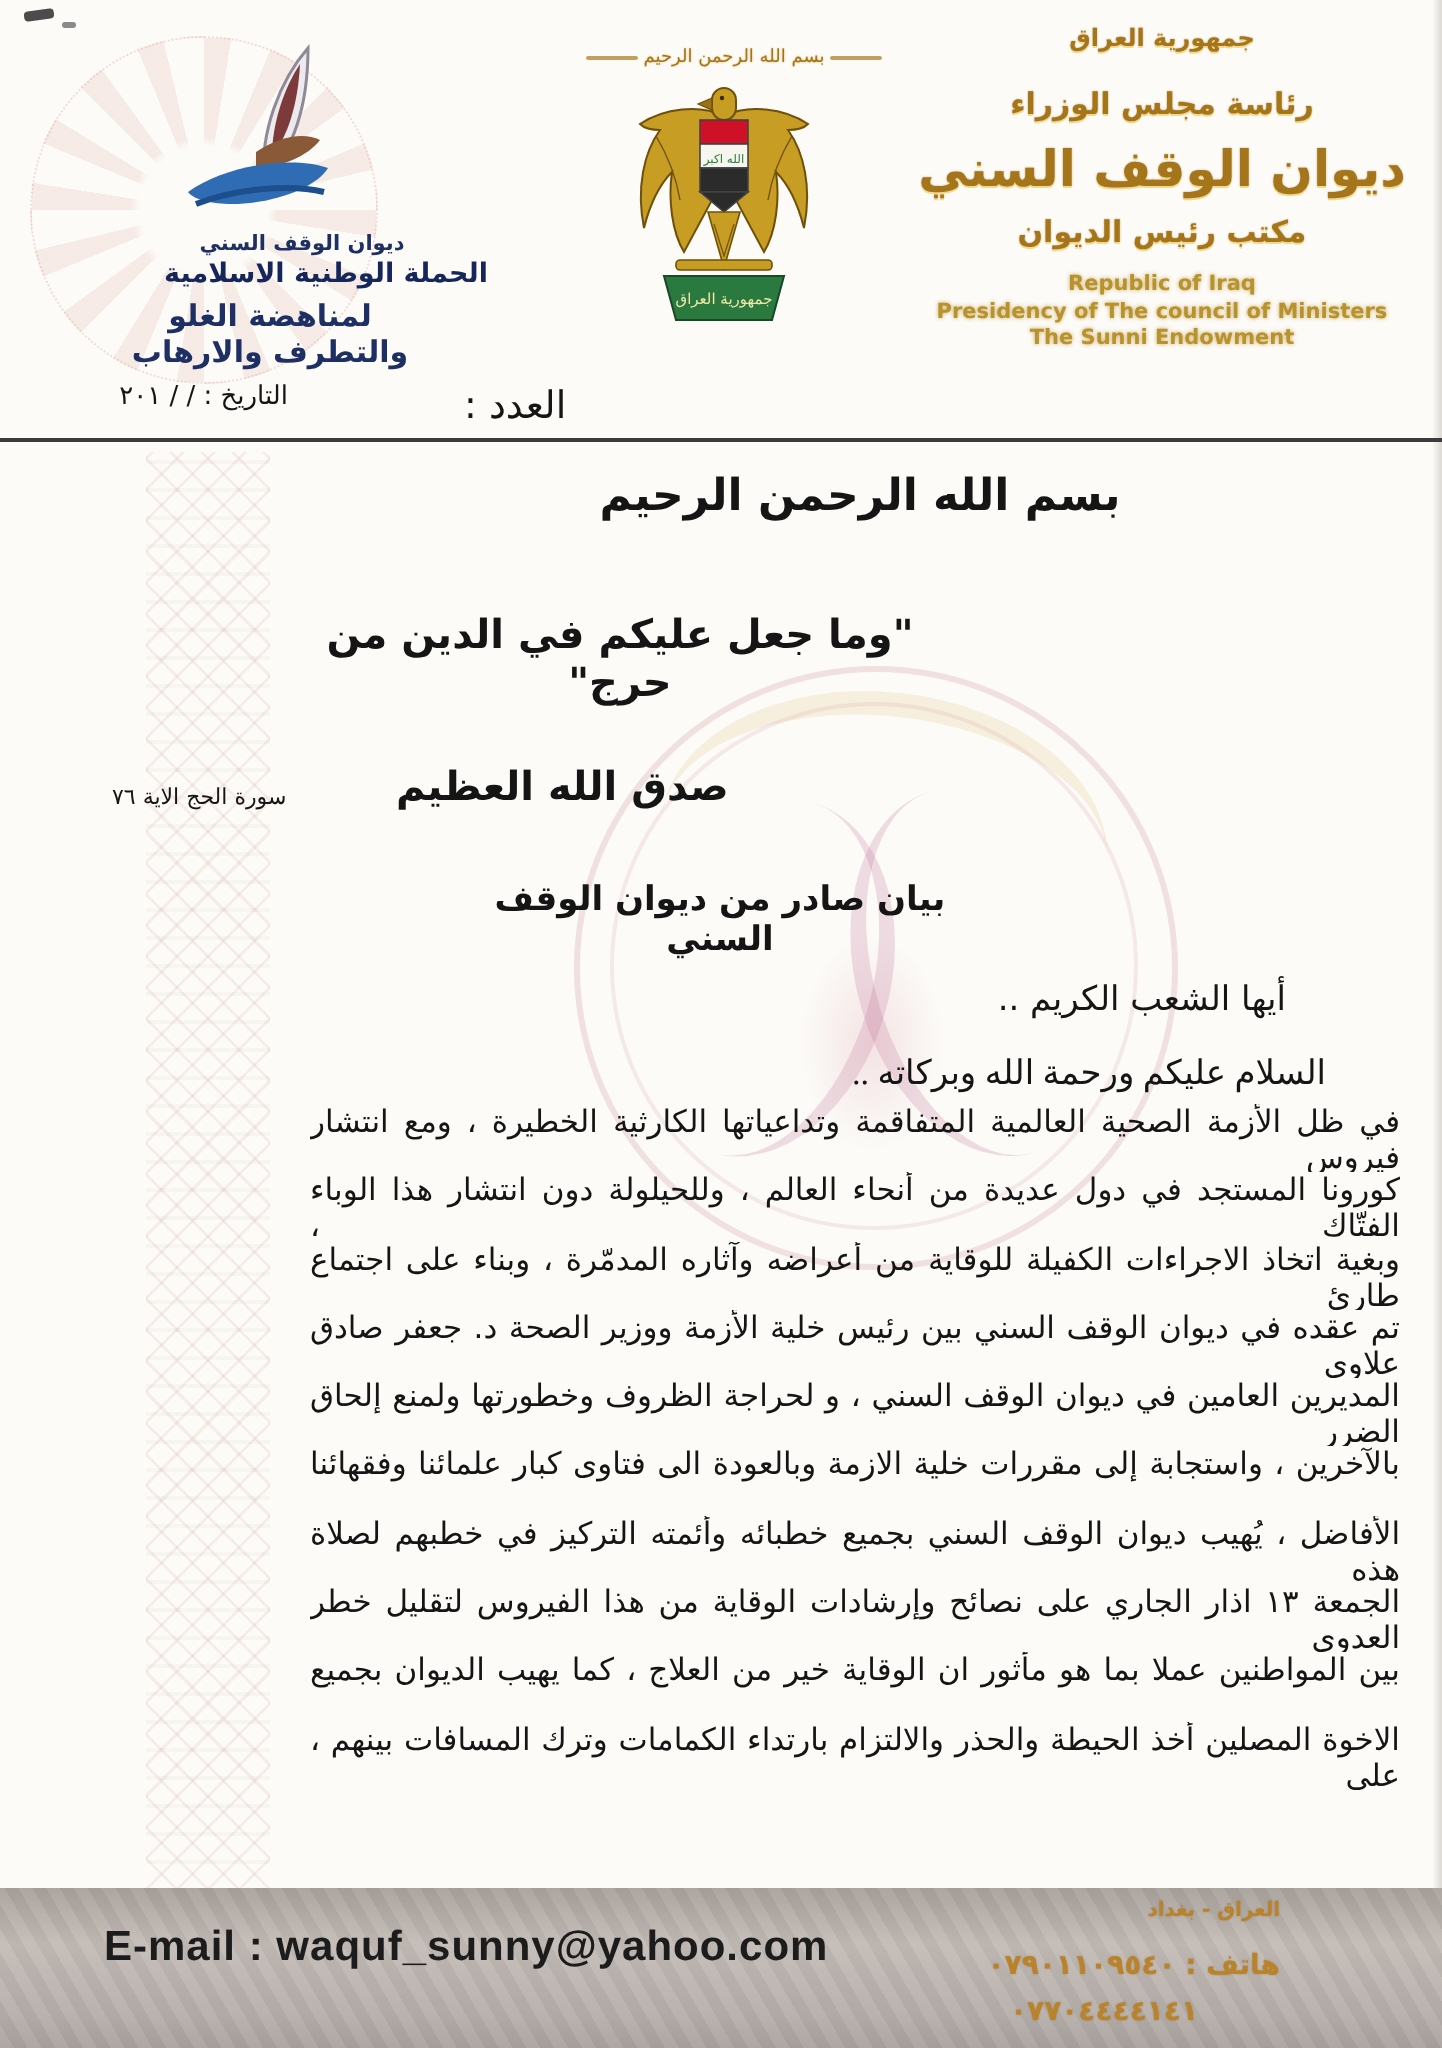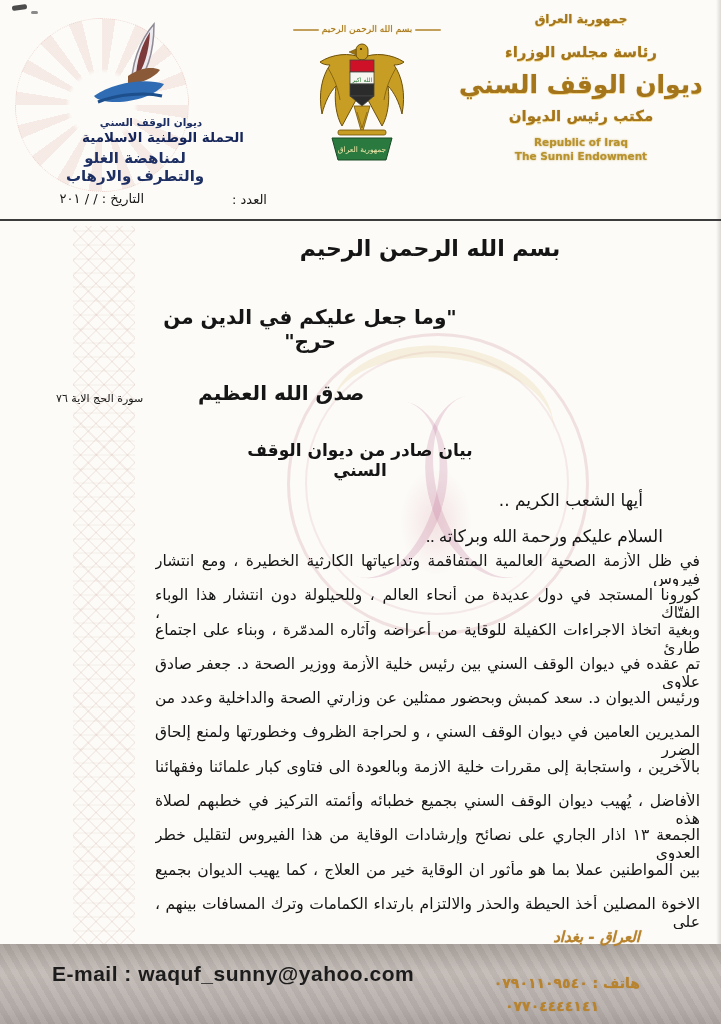--- a/index.html
+++ b/index.html
@@ -24,21 +24,21 @@
 
   .goldblock{left:452px;top:12px;width:258px;text-align:center;color:#a4751a;}
   .gold{color:#a4751a;text-shadow:0 1px 0 rgba(243,215,134,.9),0 0 1px rgba(122,84,12,.55);}
   .g-ar1{font-size:12px;font-weight:bold;}
   .g-ar2{font-size:15px;font-weight:bold;margin-top:17px;}
   .g-ar3{font-size:25px;font-weight:bold;margin-top:9px;}
   .g-ar4{font-size:15px;font-weight:bold;margin-top:8px;}
   .g-en{font-size:10.5px;font-weight:bold;color:#b8922c;text-shadow:0 0 2px rgba(186,146,48,.75);line-height:13.5px;}
   .g-en.first{margin-top:11px;}
 
-  .ref-number{left:232px;top:192px;font-size:13px;direction:rtl;}
+  .ref-number{left:232px;top:192px;font-size:19px;direction:rtl;}
   .ref-date{left:26px;top:191px;width:118px;font-size:13px;direction:rtl;white-space:nowrap;}
   .rule{left:0;top:219px;width:721px;height:2px;background:#3c3c3c;}
 
   .speck1{left:12px;top:5px;width:15px;height:5px;background:#4c4c4c;border-radius:2px;transform:rotate(-8deg);}
   .speck2{left:31px;top:11px;width:7px;height:3px;background:#8a8a8a;border-radius:2px;}
   .edge-right{right:0;top:0;width:5px;height:1024px;background:linear-gradient(to left,rgba(150,140,134,.30),rgba(150,140,134,0));}
 
   
   .strip{left:73px;top:226px;width:62px;height:720px;
     background:
@@ -64,21 +64,21 @@
   .para{left:155px;top:552px;width:545px;direction:rtl;font-size:15.5px;}
   .pline{height:34.3px;text-align:justify;text-align-last:justify;text-justify:inter-word;overflow:hidden;}
 
   
   .band{left:0;top:944px;width:721px;height:80px;
     background:linear-gradient(#a8a19c,#c3bbb6 35%,#b6aeaa 80%,#aaa29e);}
   .band::after{content:"";position:absolute;left:0;top:0;width:100%;height:100%;
     background:repeating-linear-gradient(60deg, rgba(255,255,255,.05) 0 6px, rgba(0,0,0,.03) 6px 12px);}
   .email{left:52px;top:962px;font-size:21px;font-weight:bold;color:#1c1c1c;font-family:"Liberation Sans",sans-serif;letter-spacing:.5px;z-index:3;text-align:right;}
   .f-gold{color:#b9832c;font-weight:bold;text-shadow:0 0 1px rgba(150,100,30,.5);z-index:3;direction:rtl;}
-  .loc{right:81px;top:928px;font-size:15px;font-style:italic;}
+  .loc{right:81px;top:950px;font-size:10px;}
   .ph1{right:81px;top:975px;font-size:14px;}
   .ph2{right:122px;top:998px;font-size:14px;}
 </style>
 </head>
 <body>
 
 <div class="page">
 
   <div class="abs speck1"></div>
   <div class="abs speck2"></div>
@@ -124,20 +124,21 @@
     <path d="M20 96 L80 96 L74 118 L26 118 Z" fill="#2a7a40" stroke="#184a26" stroke-width="1"></path>
     <text x="50" y="110" font-size="7.5" fill="#f2e7a8" text-anchor="middle" font-family="DejaVu Sans">جمهورية العراق</text>
   </svg>
 
   <div class="abs goldblock">
     <div class="g-ar1 gold ar">جمهورية العراق</div>
     <div class="g-ar2 gold ar">رئاسة مجلس الوزراء</div>
     <div class="g-ar3 gold ar">ديوان الوقف السني</div>
     <div class="g-ar4 gold ar">مكتب رئيس الديوان</div>
     <div class="g-en first">Republic of Iraq</div>
+    <div class="g-en">Presidency of The council of Ministers</div>
     <div class="g-en">The Sunni Endowment</div>
   </div>
 
   <div class="abs ref-number">العدد :</div>
   <div class="abs ref-date">
     <span>التاريخ :</span>
     <span>/  /  ٢٠١</span>
   </div>
   <div class="abs rule"></div>
 
@@ -147,21 +148,20 @@
   <div class="abs verse-ref ar">سورة الحج الاية ٧٦</div>
   <div class="abs stmt-title ar">بيان صادر من ديوان الوقف السني</div>
   <div class="abs salutation ar">أيها الشعب الكريم ..</div>
   <div class="abs greeting ar">السلام عليكم ورحمة الله وبركاته ..</div>
 
   <div class="abs para">
     <div class="pline">في ظل الأزمة الصحية العالمية المتفاقمة وتداعياتها الكارثية الخطيرة ، ومع انتشار فيروس</div>
     <div class="pline">كورونا المستجد في دول عديدة من أنحاء العالم ، وللحيلولة دون انتشار هذا الوباء الفتّاك ،</div>
     <div class="pline">وبغية اتخاذ الاجراءات الكفيلة للوقاية من أعراضه وآثاره المدمّرة ، وبناء على اجتماع طارئ</div>
     <div class="pline">تم عقده في ديوان الوقف السني بين رئيس خلية الأزمة ووزير الصحة د. جعفر صادق علاوي</div>
-    <div class="pline">ورئيس الديوان د. سعد كمبش وبحضور ممثلين عن وزارتي الصحة والداخلية وعدد من</div>
     <div class="pline">المديرين العامين في ديوان الوقف السني ، و لحراجة الظروف وخطورتها ولمنع إلحاق الضرر</div>
     <div class="pline">بالآخرين ، واستجابة إلى مقررات خلية الازمة وبالعودة الى فتاوى كبار علمائنا وفقهائنا</div>
     <div class="pline">الأفاضل ، يُهيب ديوان الوقف السني بجميع خطبائه وأئمته التركيز في خطبهم لصلاة هذه</div>
     <div class="pline">الجمعة ١٣ اذار الجاري على نصائح وإرشادات الوقاية من هذا الفيروس لتقليل خطر العدوى</div>
     <div class="pline">بين المواطنين عملا بما هو مأثور ان الوقاية خير من العلاج ، كما يهيب الديوان بجميع</div>
     <div class="pline">الاخوة المصلين أخذ الحيطة والحذر والالتزام بارتداء الكمامات وترك المسافات بينهم ، على</div>
   </div>
 
   <div class="abs band"></div>
   <div class="abs email">E-mail : waquf_sunny@yahoo.com</div>

